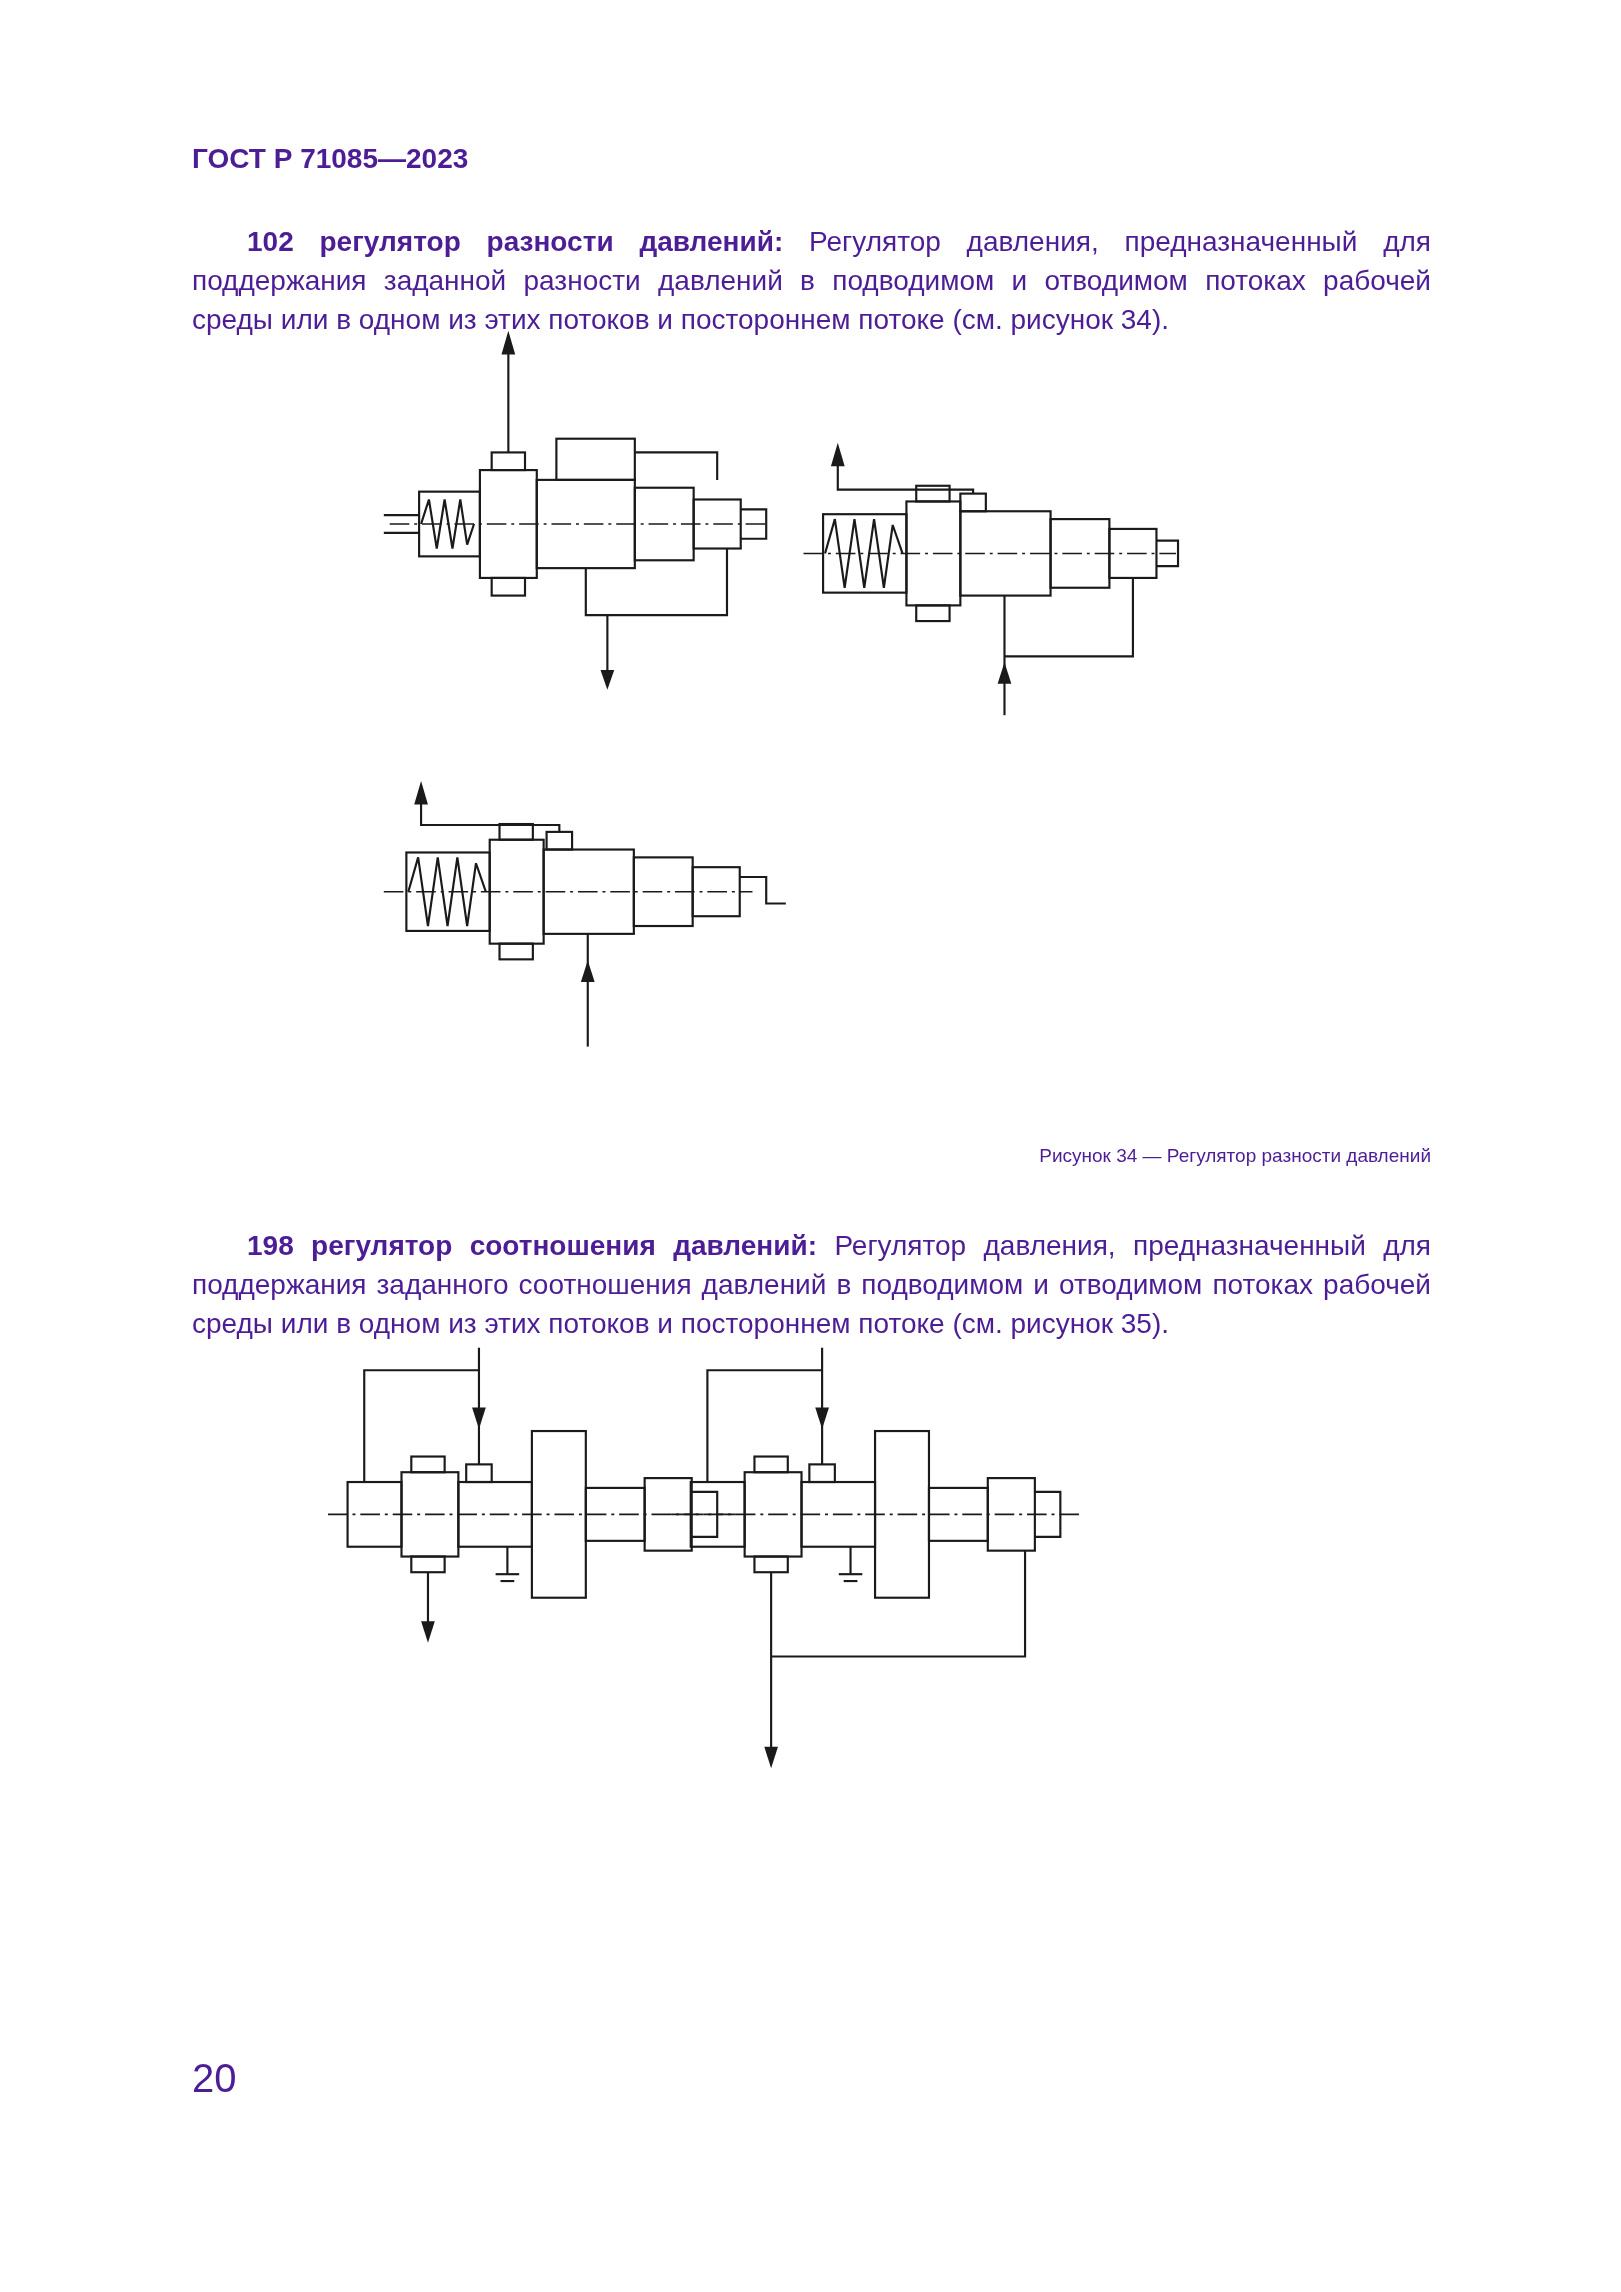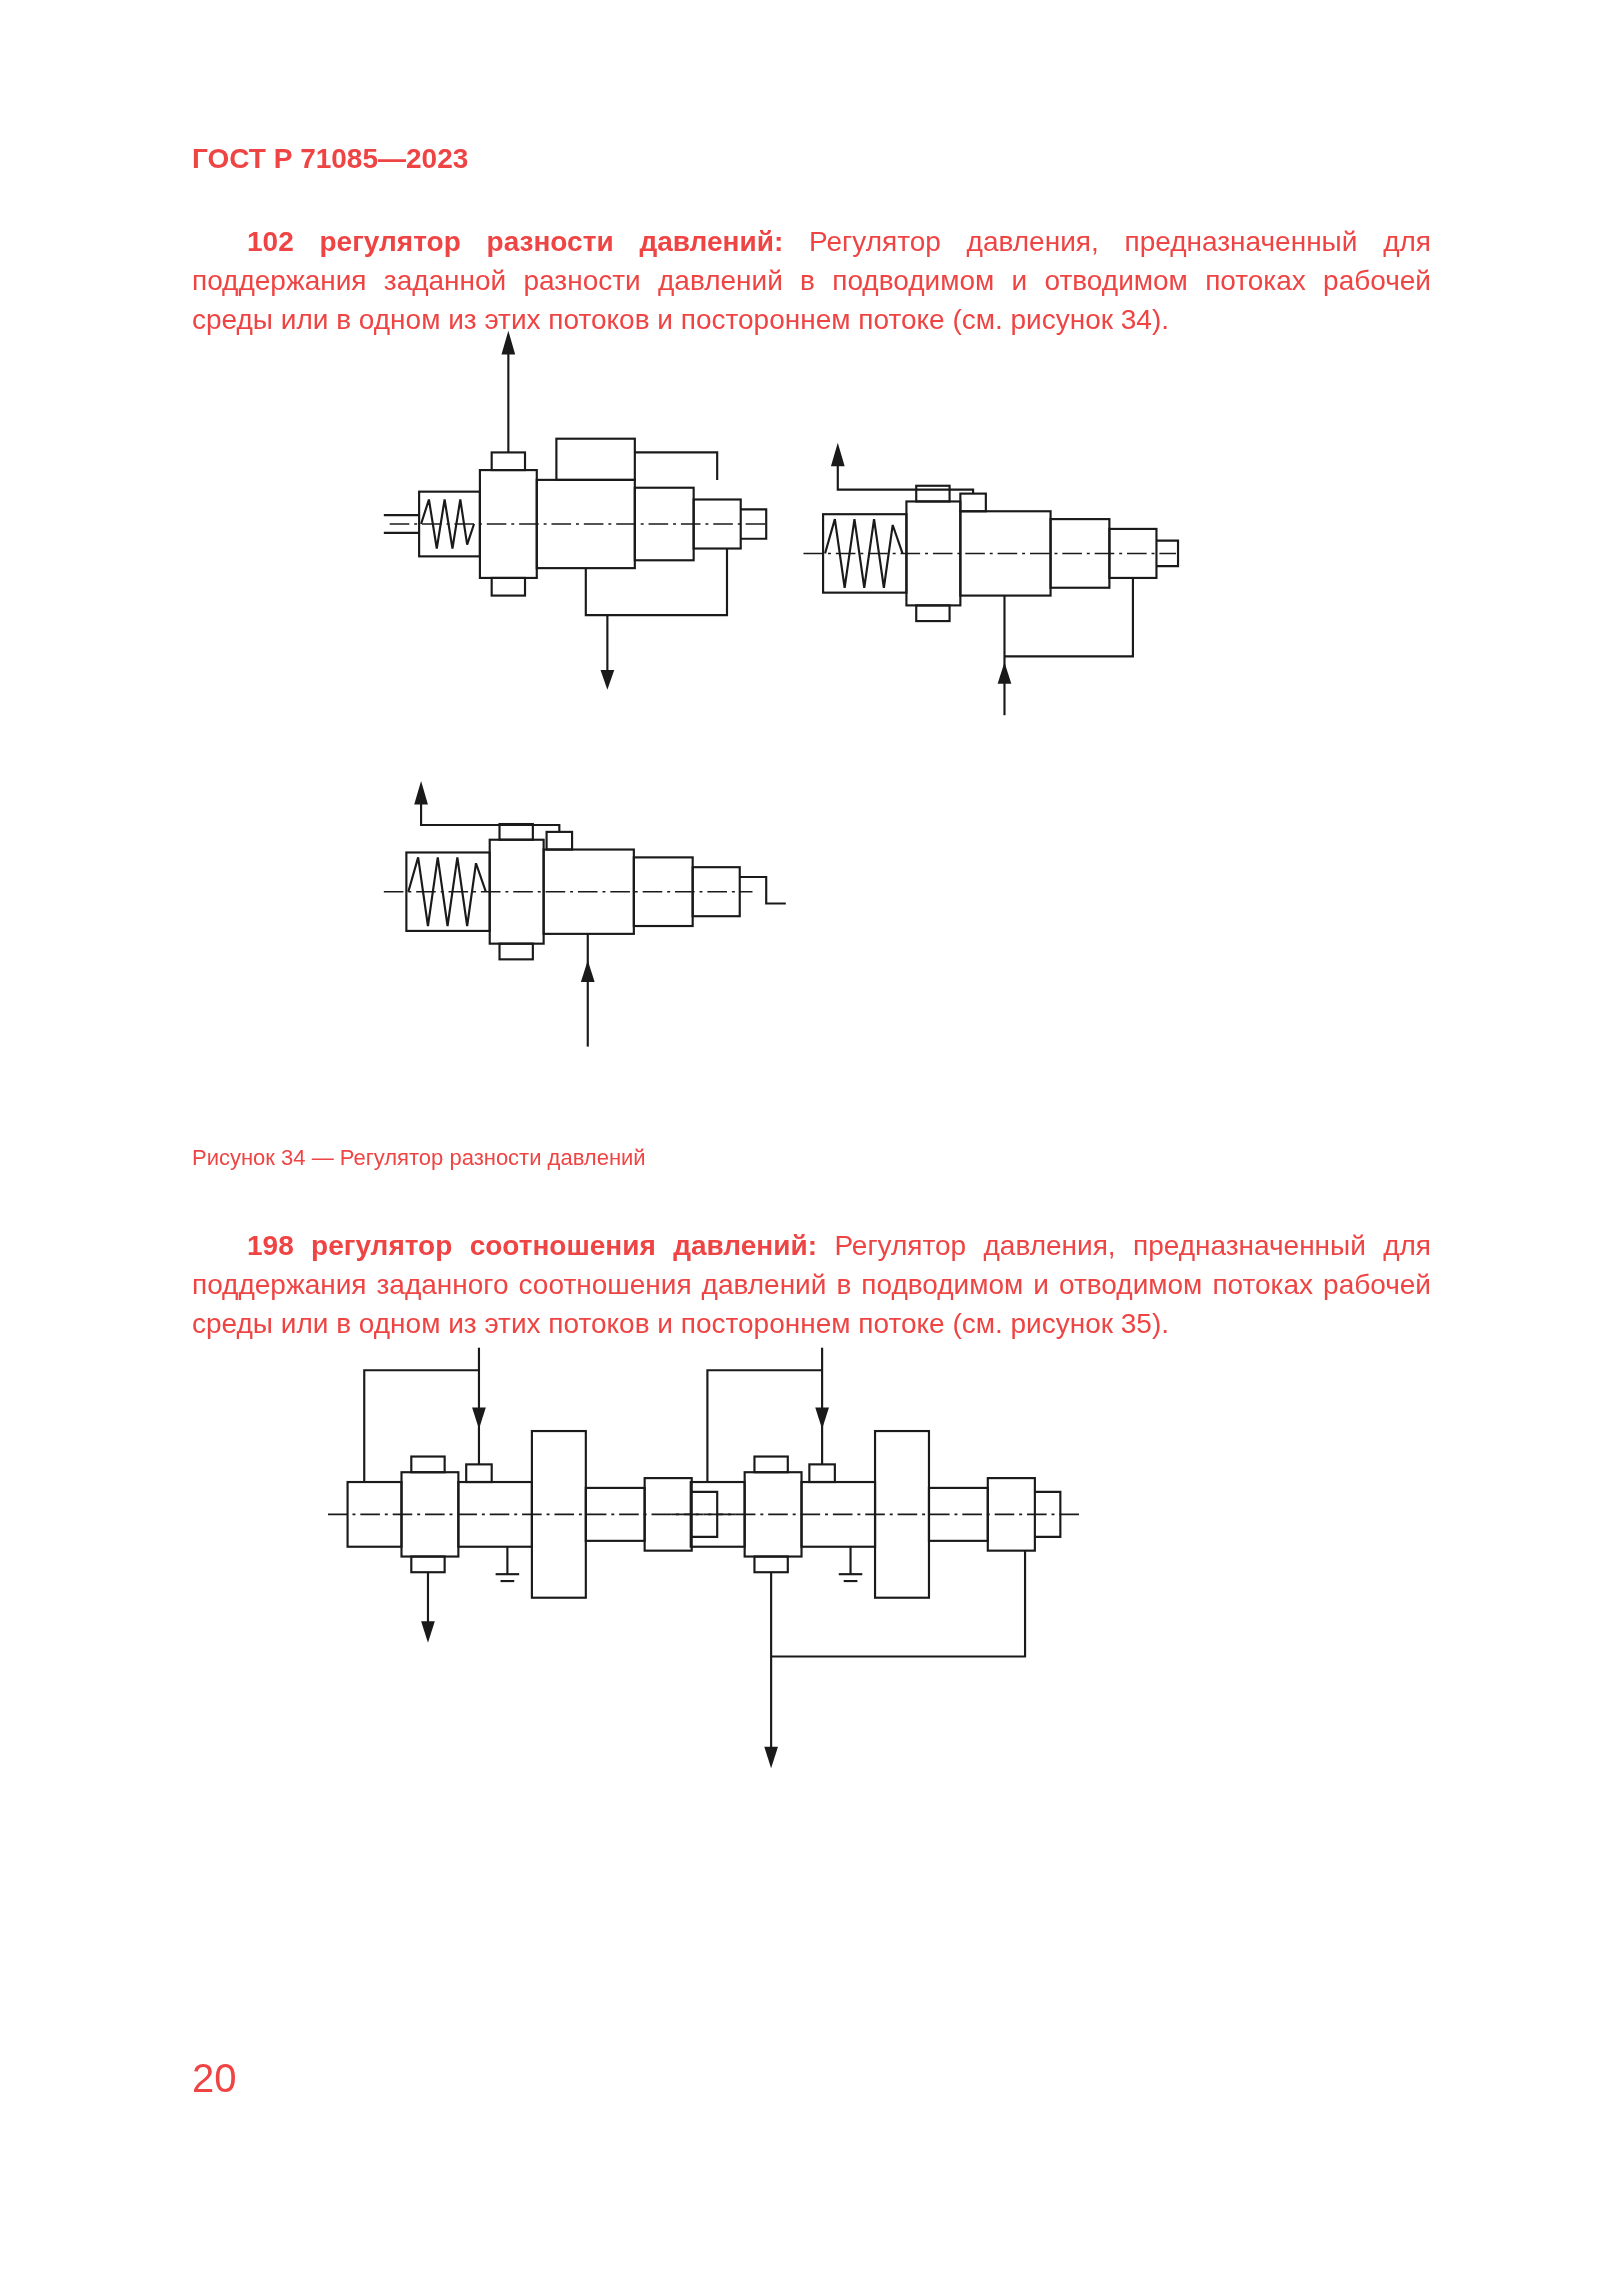--- a/index.html
+++ b/index.html
@@ -1,42 +1,42 @@
 <!DOCTYPE html>
 <html lang="ru"><head>
 <meta charset="utf-8">
 <style>
   html,body { margin:0; padding:0; background:#ffffff; }
   .page {
     position:relative;
     width:1621px; height:2293px;
     background:#ffffff;
     font-family:"Liberation Sans", sans-serif;
-    color:#ef4444;
+    color:#4c1d95;
     overflow:hidden;
   }
   .doc-code {
     position:absolute; left:192px; top:143px;
     font-size:28px; font-weight:bold;
   }
   .para {
     position:absolute; left:192px; width:1239px;
     font-size:28px; line-height:39px;
     text-align:justify; text-indent:55px;
     hyphens:auto;
   }
   .para-118 { top:194px; }
   .para-119 { top:1198px; }
   .para .lead { font-weight:bold; }
   .figure-block { position:absolute; margin:0; padding:0; }
   .fig34 { left:274px; top:323px; width:1157px; height:755px; }
   .fig35 { left:274px; top:1333px; width:1157px; height:451px; }
   .fig-caption {
     position:absolute; left:192px; width:1239px;
-    font-size:22px; text-align:left;
+    font-size:19px; text-align:right;
   }
   .caption-34 { top:1145px; }
   .caption-35 { top:1815px; }
   .page-num {
     position:absolute; left:192px; top:2056px;
     font-size:40px;
   }
   svg .st { fill:none; stroke:#1a1a1a; stroke-width:2.2px; }
   svg .cl { fill:none; stroke:#1a1a1a; stroke-width:1.6px; stroke-dasharray:20 5 3 5; }
   svg .ah { fill:#1a1a1a; stroke:none; }

